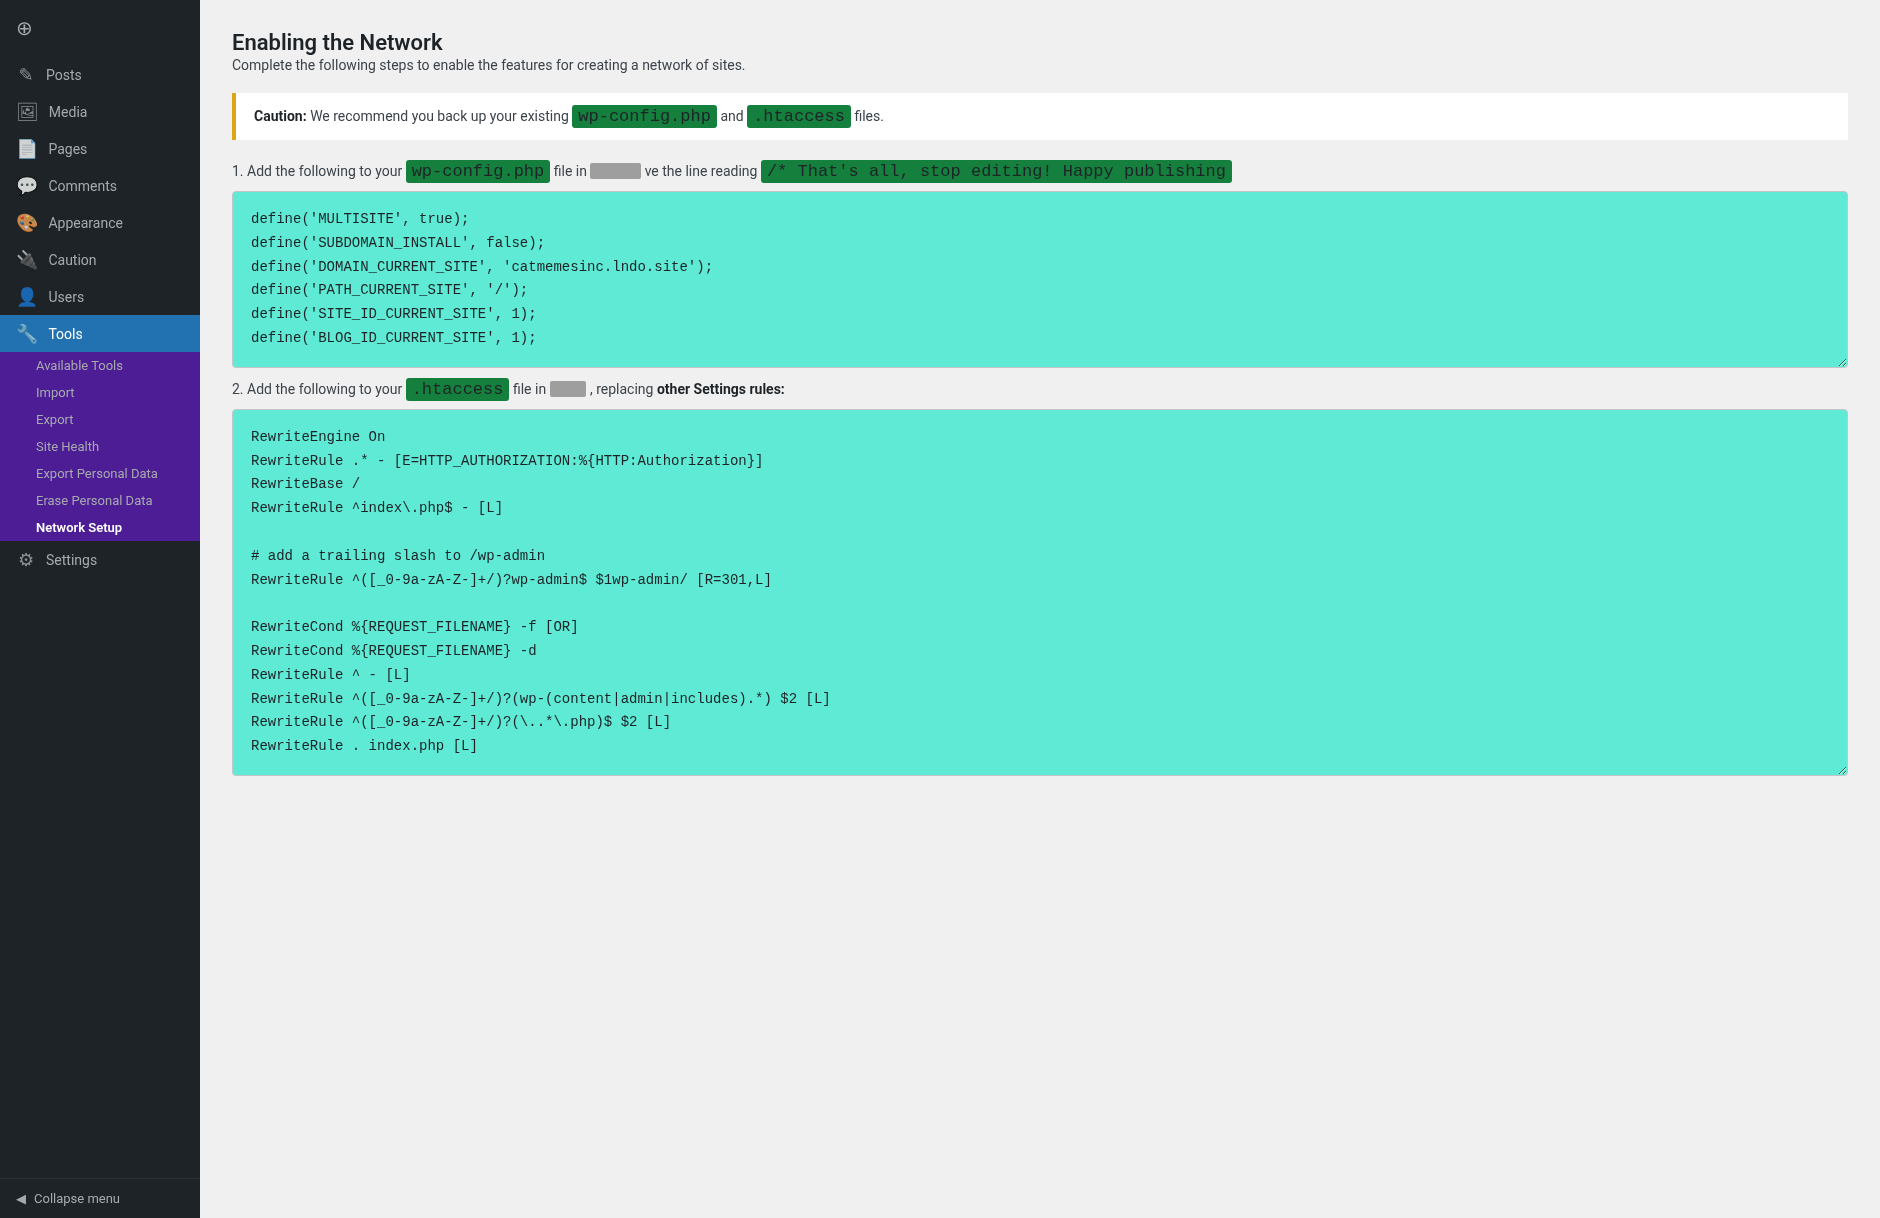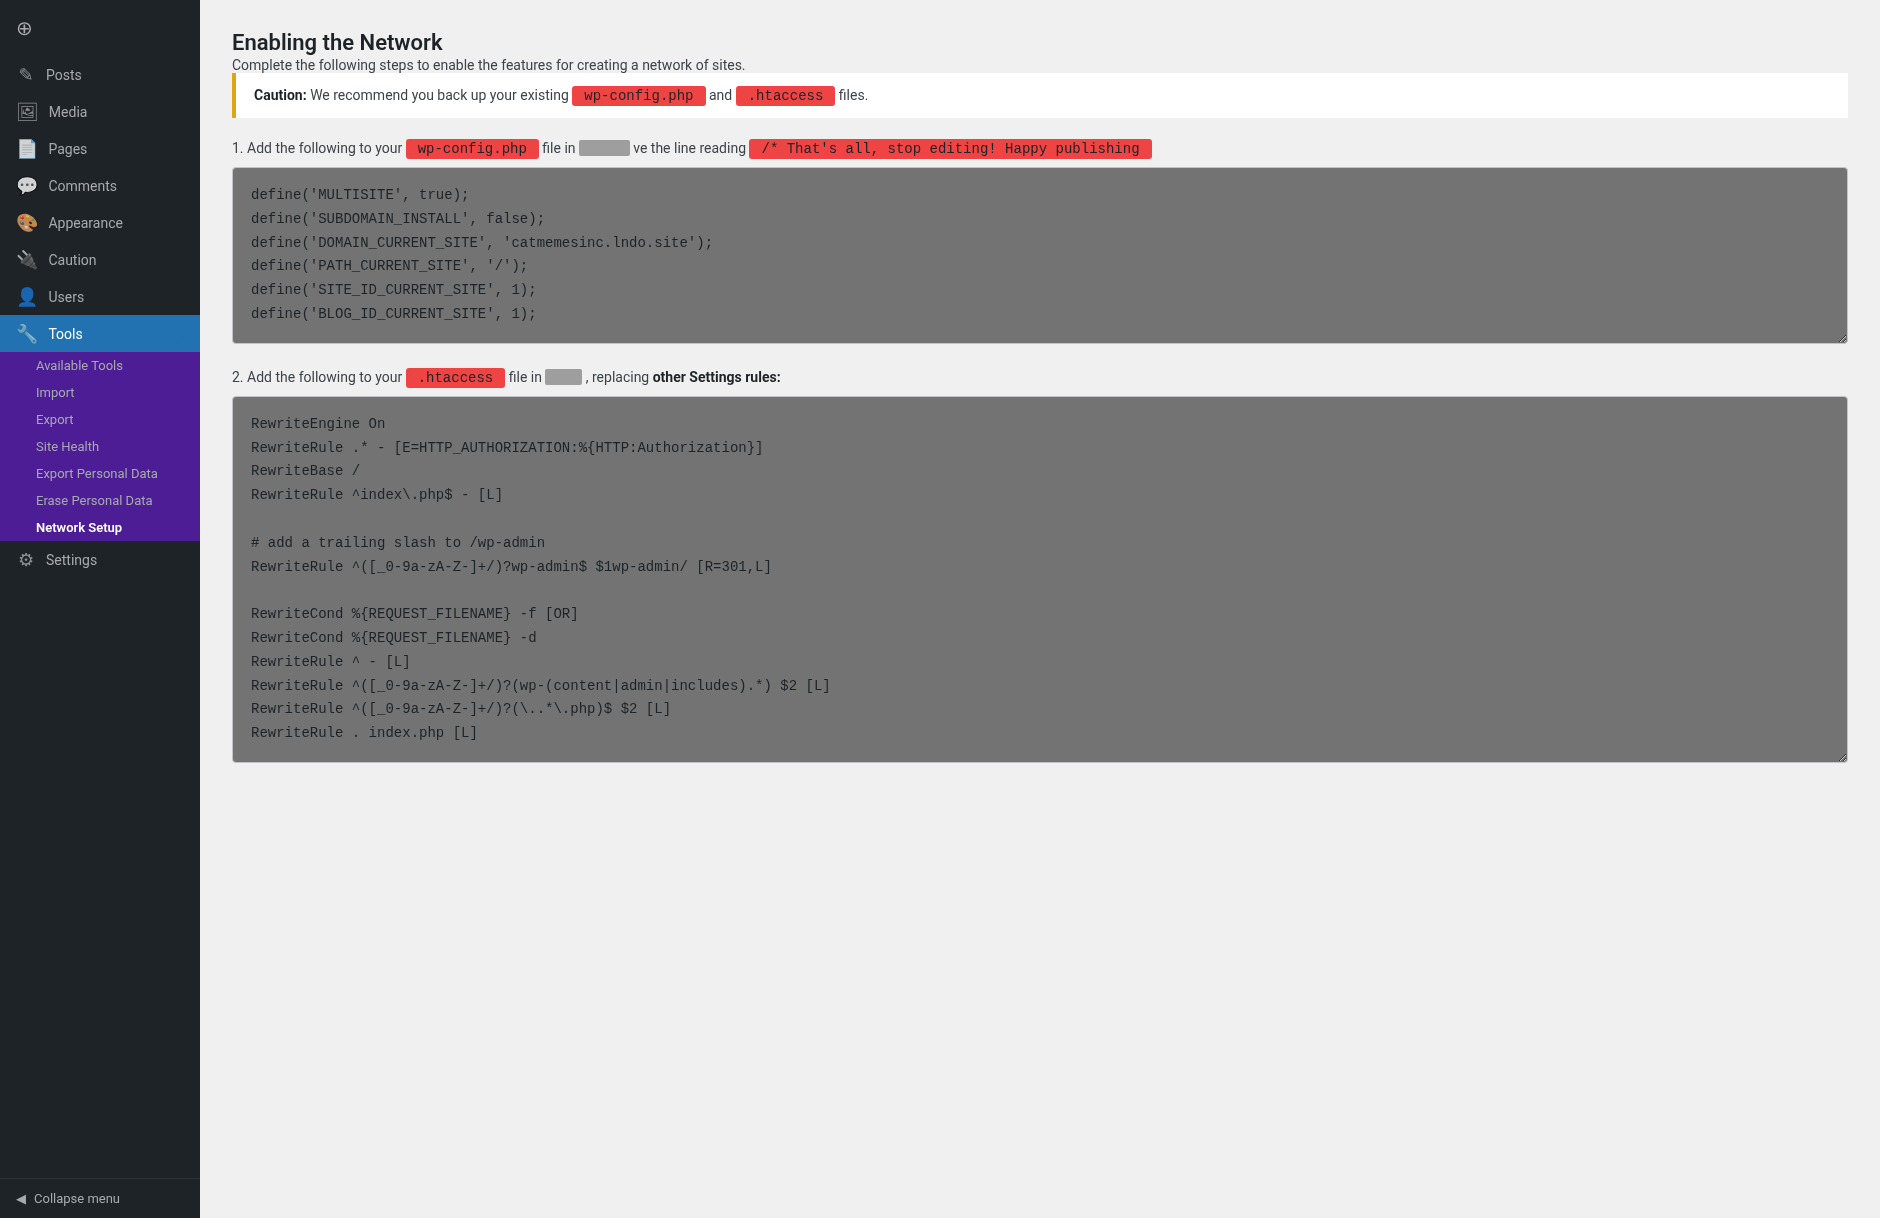--- a/index.html
+++ b/index.html
@@ -77,64 +77,65 @@
     }
     .page-title {
       font-size: 22px;
       font-weight: 600;
       color: #1d2327;
       margin-bottom: 2px;
     }
     .page-subtitle {
       font-size: 14px;
       color: #3c434a;
+      margin-bottom: 20px;
     }
 
     
     .caution-box {
       border-left: 4px solid #dba617;
       background: #fff;
       padding: 14px 18px;
       margin-bottom: 22px;
       font-size: 14px;
       color: #3c434a;
     }
     .caution-box strong { color: #1d2327; }
 
     
     code {
-      background: #ef4444;
-      padding: 2px 12px;
+      background: #15803d;
+      padding: 2px 6px;
       border-radius: 3px;
       font-family: Consolas, Monaco, "Courier New", monospace;
-      font-size: 14px;
+      font-size: 17px;
       color: #1d2327;
     }
 
     
     .step-text {
       font-size: 14px;
       color: #3c434a;
       margin-bottom: 10px;
       margin-top: 10px;
     }
     .step-text strong { color: #1d2327; }
 
     
     .code-block {
-      background: #737373;
+      background: #5eead4;
       border: 1px solid #c3c4c7;
       border-radius: 4px;
       padding: 16px 18px;
       font-family: Consolas, Monaco, "Courier New", monospace;
       font-size: 14px;
       color: #1d2327;
       line-height: 1.7;
       white-space: pre;
-      margin-bottom: 25px;
+      margin-bottom: 12px;
       overflow-x: auto;
       resize: vertical;
       min-height: 60px;
     }
 
     
     .redacted {
       background: #9e9e9e;
       color: transparent;
       border-radius: 2px;

